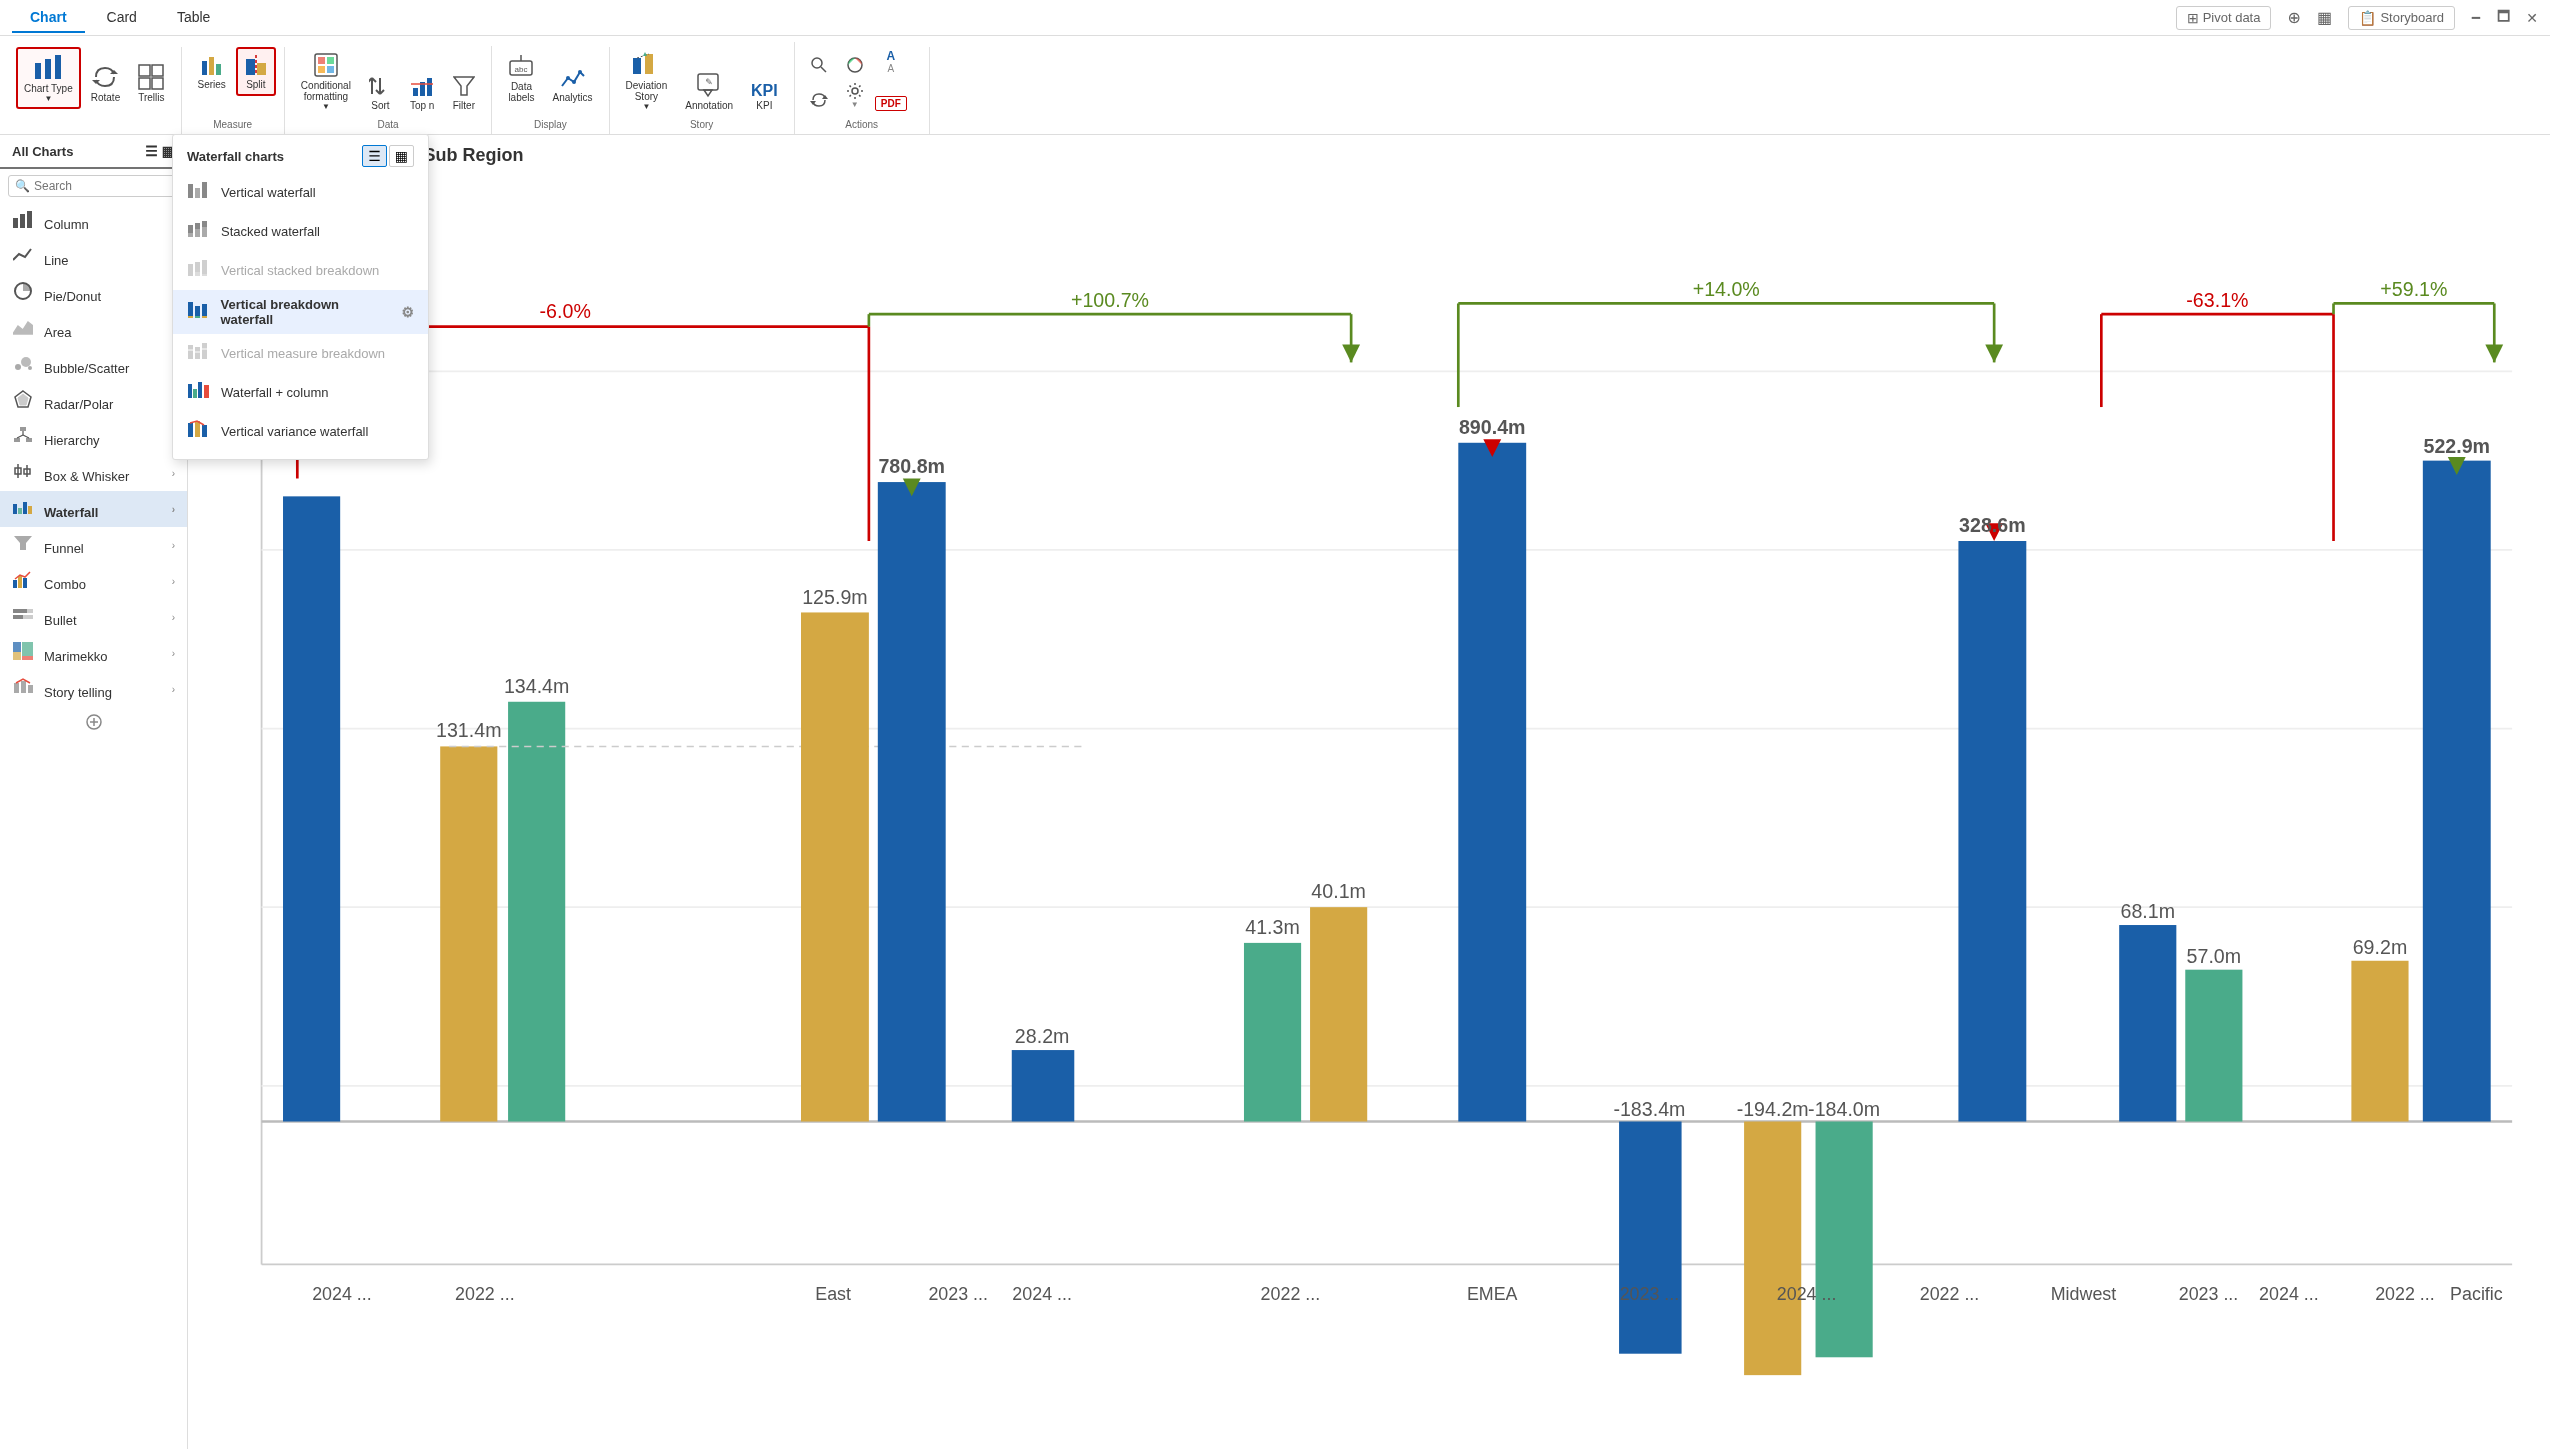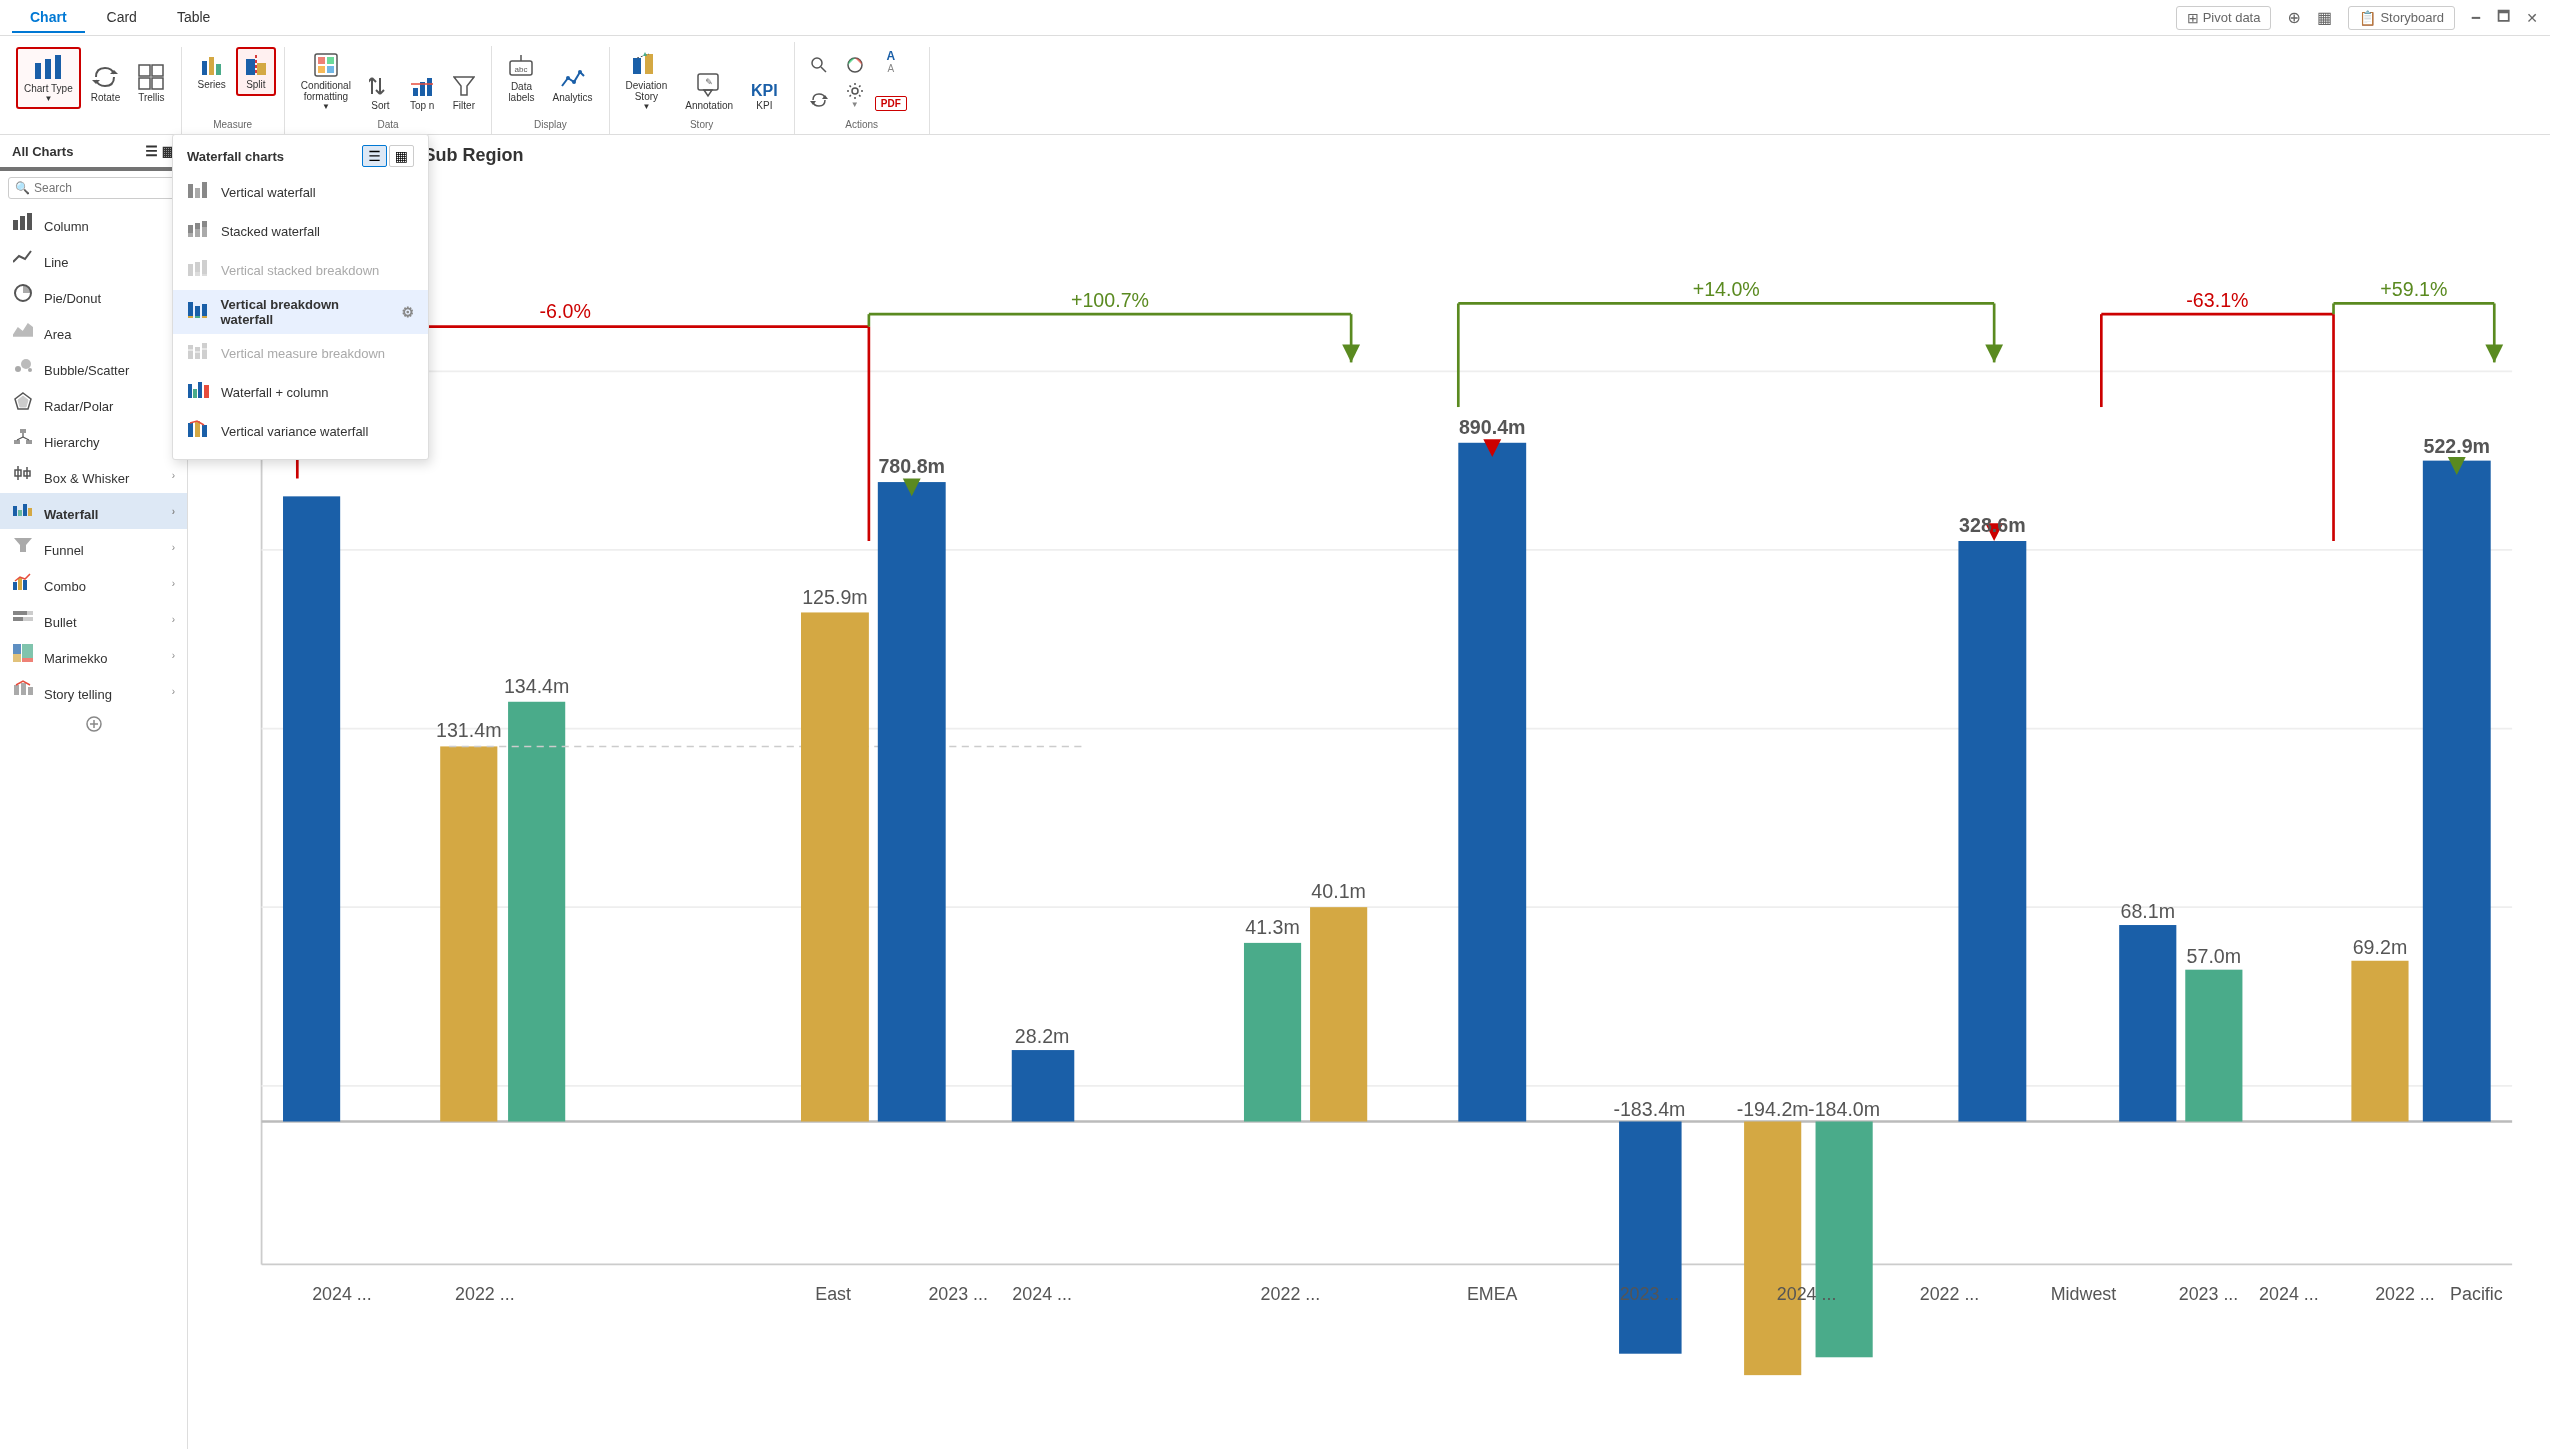--- a/index.html
+++ b/index.html
@@ -86,21 +86,21 @@
       border-right: 1px solid #ddd;
       display: flex;
       flex-direction: column;
       overflow-y: auto;
     }
     .sidebar-header {
       padding: 8px 12px;
       font-size: 13px;
       font-weight: 600;
       color: #333;
-      border-bottom: 4px solid #737373;
+      border-bottom: 2px solid #737373;
       display: flex;
       align-items: center;
       justify-content: space-between;
     }
     .sidebar-search {
       display: flex;
       align-items: center;
       margin: 6px 8px;
       border: 1px solid #ccc;
       border-radius: 3px;

